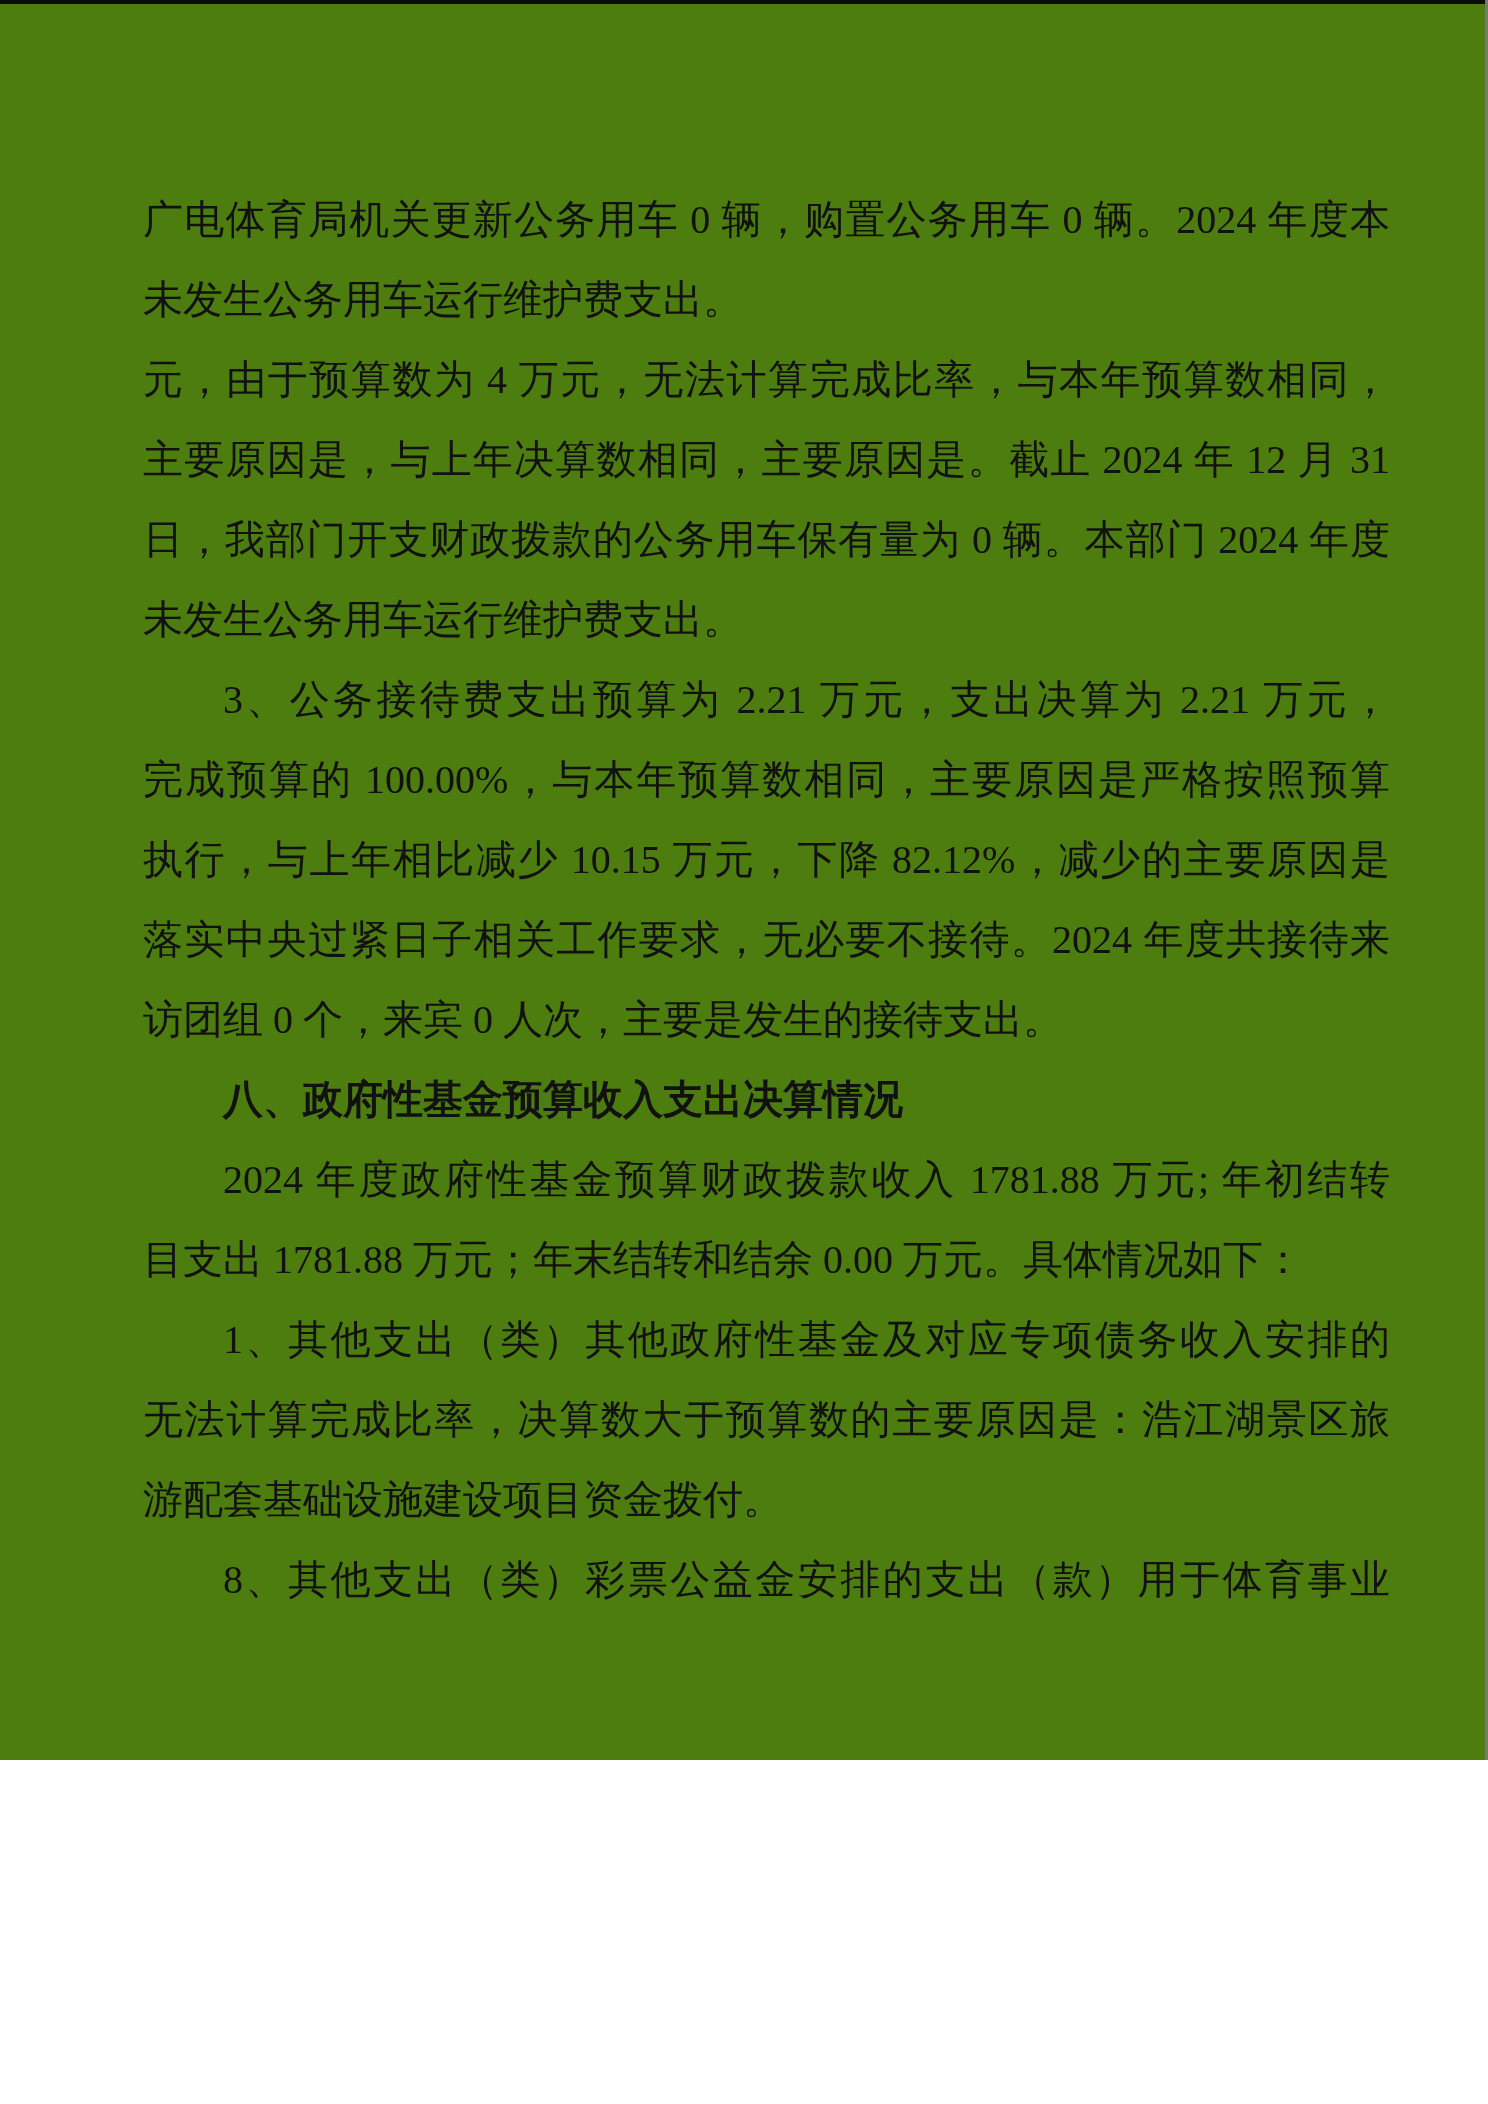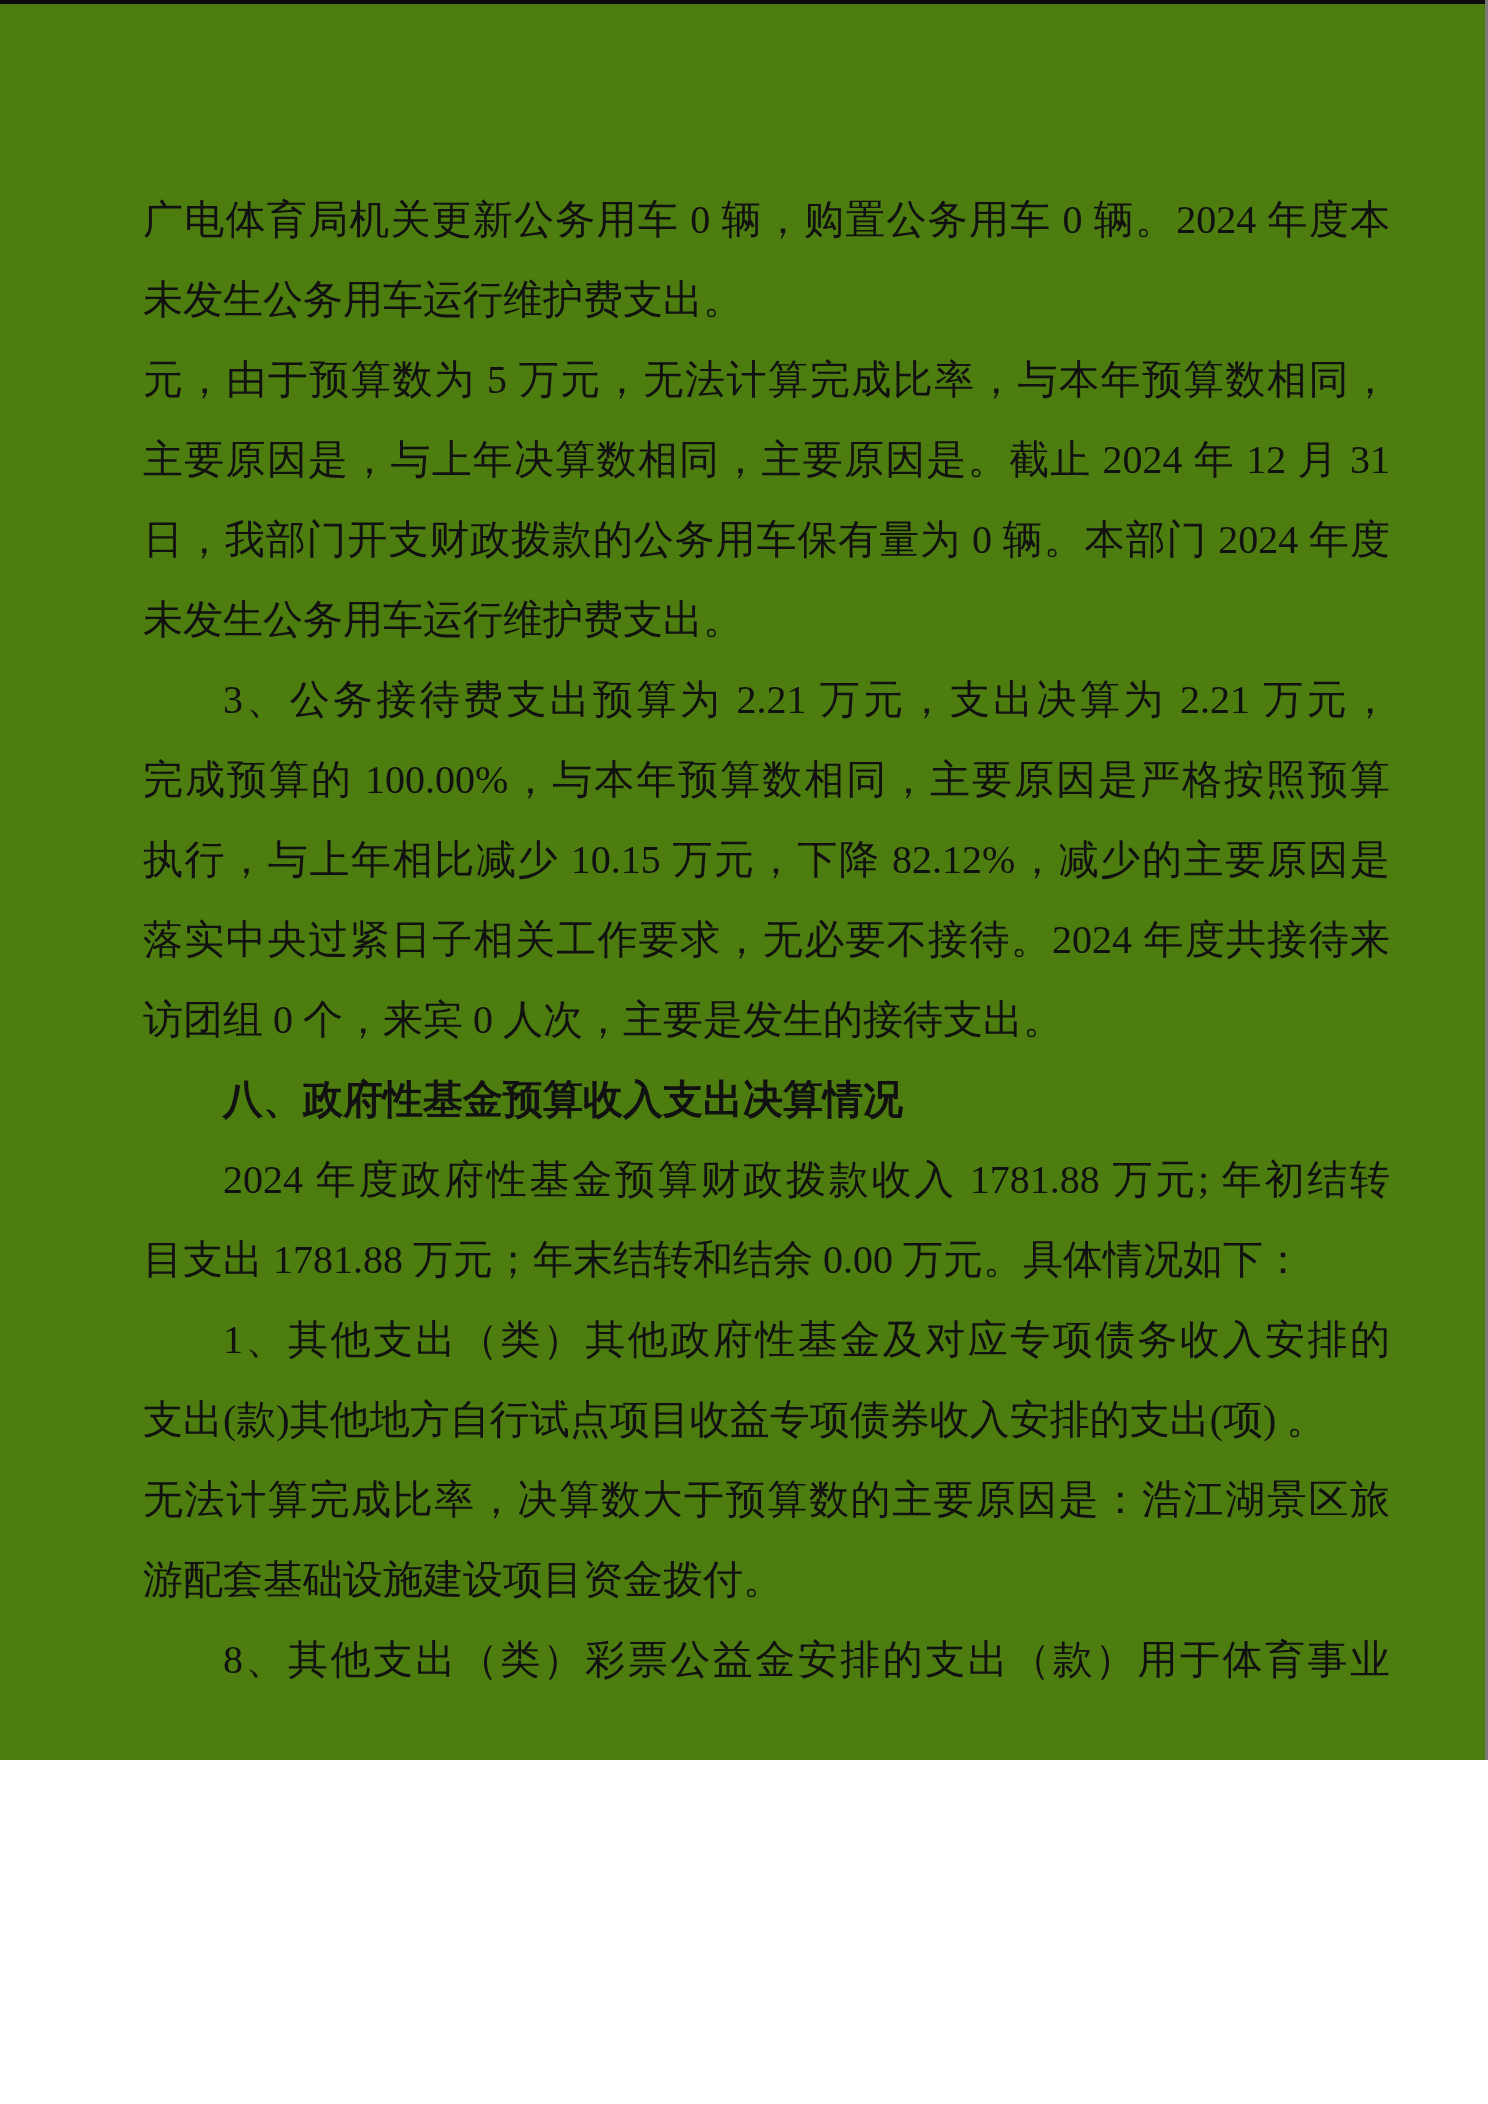--- a/index.html
+++ b/index.html
@@ -66,34 +66,33 @@
 </head>
 <body>
 
 <div class="page">
   <div class="edge-top"></div>
   <div class="edge-right"></div>
 
   <div class="content">
     <div class="line jl">广电体育局机关更新公务用车 0 辆，购置公务用车 0 辆。2024 年度本</div>
     <div class="line">未发生公务用车运行维护费支出。</div>
-    <div class="line jl">元，由于预算数为 5 万元，无法计算完成比率，与本年预算数相同，</div>
+    <div class="line jl">元，由于预算数为 4 万元，无法计算完成比率，与本年预算数相同，</div>
     <div class="line jl">主要原因是，与上年决算数相同，主要原因是。截止 2024 年 12 月 31</div>
     <div class="line jl">日，我部门开支财政拨款的公务用车保有量为 0 辆。本部门 2024 年度</div>
     <div class="line">未发生公务用车运行维护费支出。</div>
     <div class="line jl ind">3、公务接待费支出预算为 2.21 万元，支出决算为 2.21 万元，</div>
     <div class="line jl">完成预算的 100.00%，与本年预算数相同，主要原因是严格按照预算</div>
     <div class="line jl">执行，与上年相比减少 10.15 万元，下降 82.12%，减少的主要原因是</div>
     <div class="line jl">落实中央过紧日子相关工作要求，无必要不接待。2024 年度共接待来</div>
     <div class="line">访团组 0 个，来宾 0 人次，主要是发生的接待支出。</div>
     <div class="line ind bold">八、政府性基金预算收入支出决算情况</div>
     <div class="line jl ind">2024 年度政府性基金预算财政拨款收入 1781.88 万元; 年初结转</div>
     <div class="line">目支出 1781.88 万元；年末结转和结余 0.00 万元。具体情况如下：</div>
     <div class="line jl ind">1、其他支出（类）其他政府性基金及对应专项债务收入安排的</div>
-    <div class="line">支出(款)其他地方自行试点项目收益专项债券收入安排的支出(项) 。</div>
     <div class="line jl">无法计算完成比率，决算数大于预算数的主要原因是：浩江湖景区旅</div>
     <div class="line">游配套基础设施建设项目资金拨付。</div>
     <div class="line jl ind">8、其他支出（类）彩票公益金安排的支出（款）用于体育事业</div>
   </div>
 
   <div class="page-footer">
     <span>- 15 -</span>
   </div>
 </div>
 

